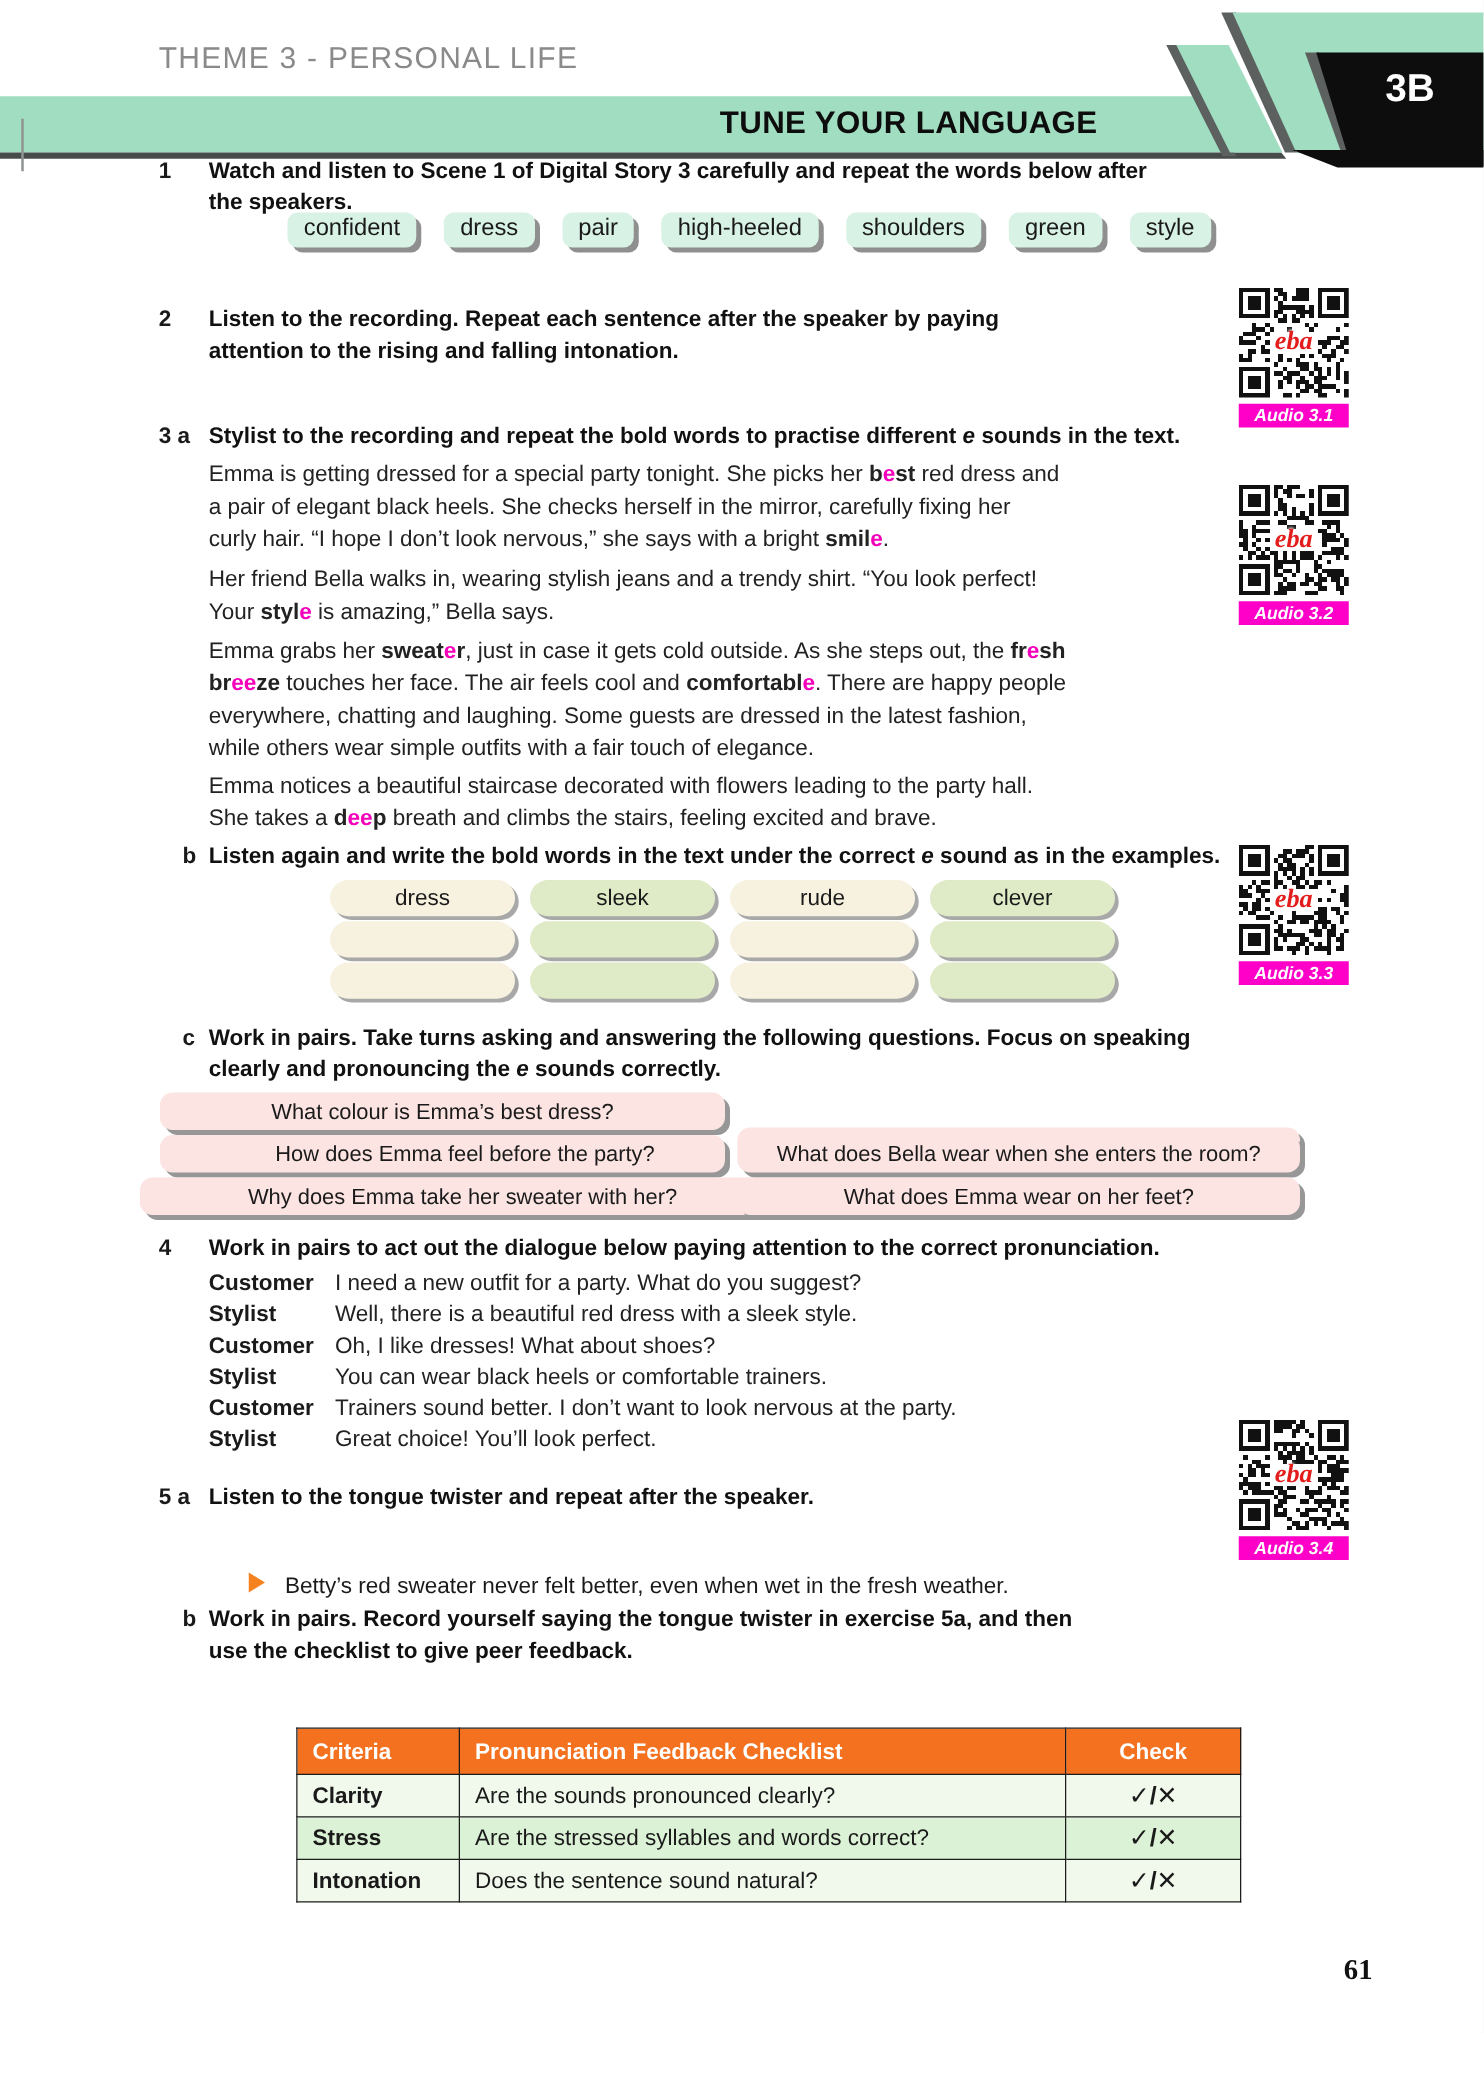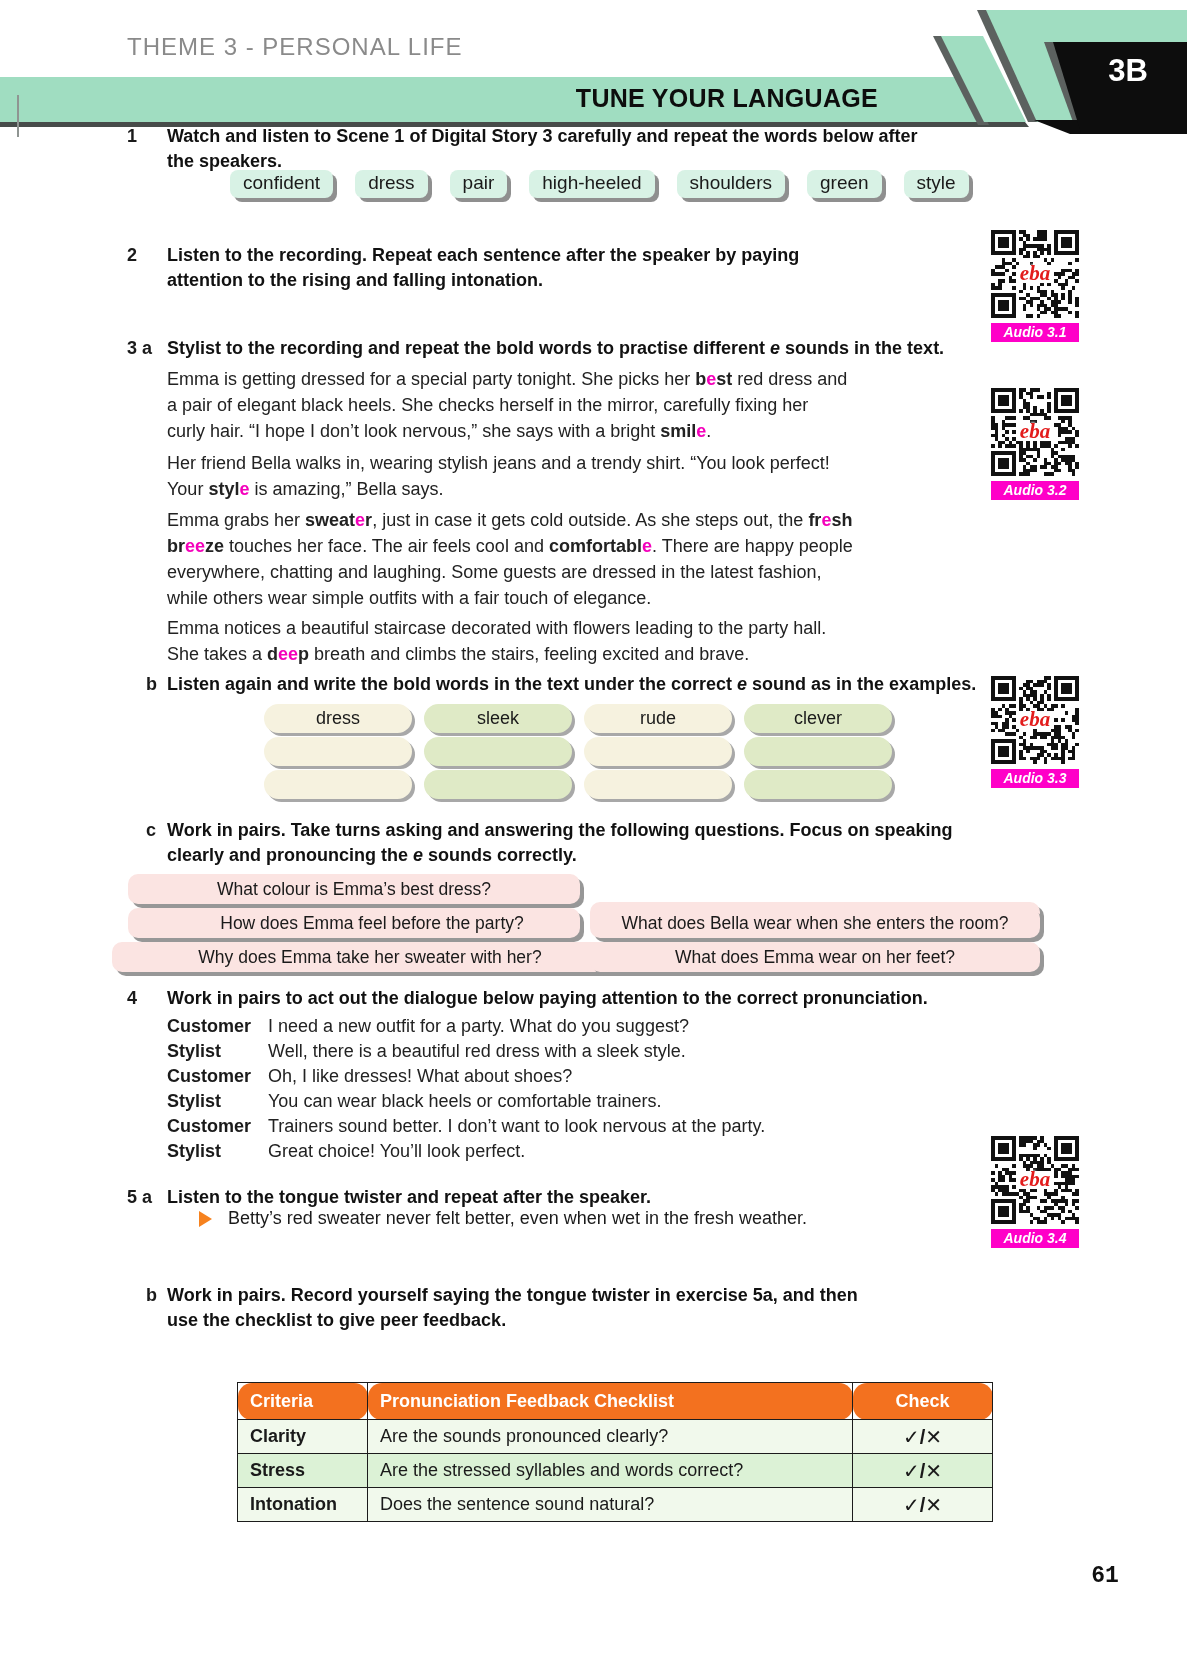--- a/index.html
+++ b/index.html
@@ -42,37 +42,37 @@
   .pill.cream{background:var(--cream-pill);}
   .pill.green{background:var(--green-pill);}
 
   .qcard{position:absolute;height:30px;background:var(--pink-box);border-radius:10px;box-shadow:4px 4px 0 #979797;font-size:17.5px;display:flex;align-items:center;justify-content:center;}
 
   .dialogue{position:absolute;left:167px;top:1014px;font-size:18px;line-height:25px;}
   .dlg-row{display:flex;}
   .dlg-speaker{flex:0 0 101px;font-weight:700;}
   .dlg-line{color:#222;}
 
-  .twister{position:absolute;left:199px;top:1208px;display:flex;align-items:center;font-size:18px;}
+  .twister{position:absolute;left:199px;top:1258px;display:flex;align-items:flex-start;font-size:18px;}
   .tri{width:0;height:0;border-left:13px solid var(--bullet-orange);border-top:8px solid transparent;border-bottom:8px solid transparent;margin-right:16px;}
 
   table.feedback{position:absolute;left:237px;top:1382px;border-collapse:collapse;font-size:18px;}
   table.feedback th,table.feedback td{border:1.5px solid #1c1c1c;padding:4px 12px;}
-  table.feedback th{background:var(--orange);color:#fff;font-weight:700;text-align:left;height:37px;border-radius:14px;}
+  table.feedback th{background:var(--orange);color:#fff;font-weight:700;text-align:left;height:37px;}
   table.feedback td{height:34px;}
   table.feedback .col-crit{width:130px;}
   table.feedback .col-q{width:485px;}
   table.feedback .col-chk{width:140px;text-align:center;}
   table.feedback th.col-chk{text-align:center;}
   tr.row-light td{background:var(--table-row-light);}
   tr.row-green td{background:var(--table-row-green);}
   td.chk{font-size:20px;font-weight:600;}
   .crit{font-weight:700;}
 
-  .page-number{position:absolute;left:1075px;top:1563px;width:60px;text-align:center;font-family:Liberation Mono, monospace;font-weight:700;font-size:23px;color:#111;}
+  .page-number{position:absolute;left:1075px;top:1563px;width:60px;font-family:Liberation Serif, serif;font-weight:700;font-size:23px;color:#111;}
 </style>
 </head>
 <body>
 
 <div id="page">
 
   <div class="theme-title">THEME 3 - PERSONAL LIFE</div>
 
   <svg class="header-svg" viewBox="0 0 1187 150" xmlns="http://www.w3.org/2000/svg">
     <polygon points="0,77 1001,77 1024,122 0,122" fill="#a0ddc1"></polygon>

